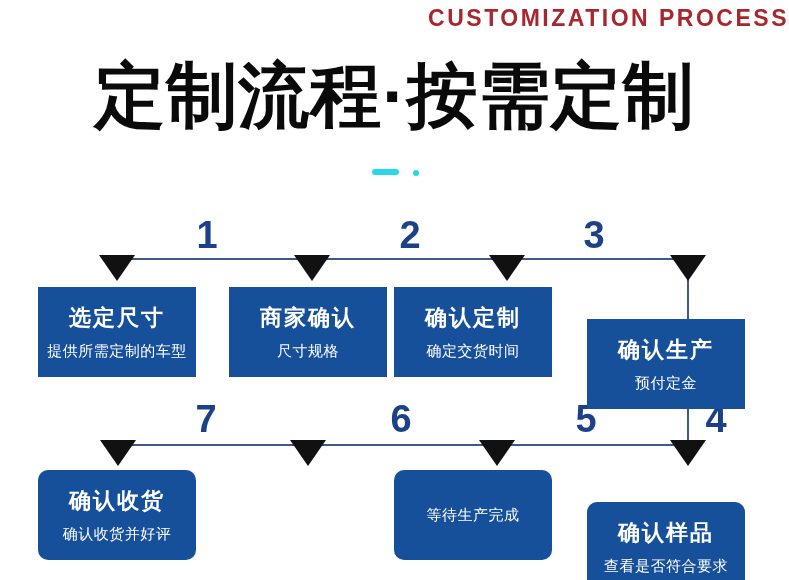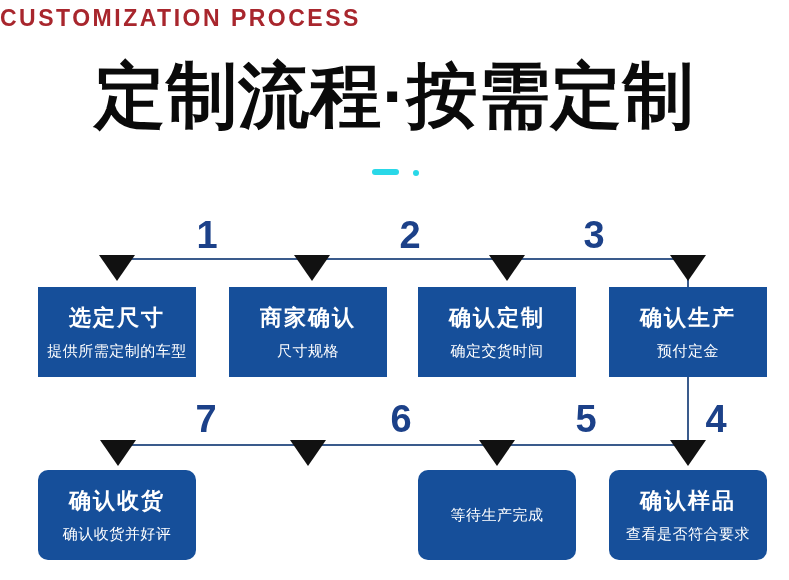--- a/index.html
+++ b/index.html
@@ -6,21 +6,21 @@
   .page{
     position:relative;
     width:789px;height:580px;
     background:#ffffff;
     overflow:hidden;
     font-family:"Liberation Sans","DejaVu Sans",sans-serif;
   }
   
   .eyebrow{
     position:absolute;left:0;top:5px;width:789px;
-    text-align:left;
+    text-align:right;
     color:#a8262d;
     font-size:23px;font-weight:bold;letter-spacing:2.5px;
   }
   .big-title{
     position:absolute;left:0;top:55px;width:789px;
     text-align:center;
     color:#0a0a0a;
     font-size:71px;font-weight:900;letter-spacing:1px;
     line-height:1.15;
     white-space:nowrap;
@@ -60,21 +60,21 @@
     position:absolute;width:158px;height:90px;z-index:3;
     background:#164f9a;
     color:#ffffff;
     display:flex;flex-direction:column;
     align-items:center;justify-content:center;
     gap:9px;text-align:center;
   }
   .card .t{font-size:22px;font-weight:bold;letter-spacing:2px;white-space:nowrap;}
   .card .s{font-size:15px;letter-spacing:0.5px;white-space:nowrap;}
   
-  .col1{left:38px;}  .col2{left:229px;} .col3{left:418px;} .col4{left:609px;}
+  .col1{left:38px;}  .col2{left:229px;} .col3{left:394px;} .col4{left:587px;margin-top:32px;}
   .rowA{top:287px;}  .rowB{top:470px;border-radius:10px;}
 </style>
 </head>
 <body>
 
 <div class="page">
 
   <div class="eyebrow">CUSTOMIZATION PROCESS</div>
   <div class="big-title">定制流程·按需定制</div>
   <div class="divider-dash"></div>

